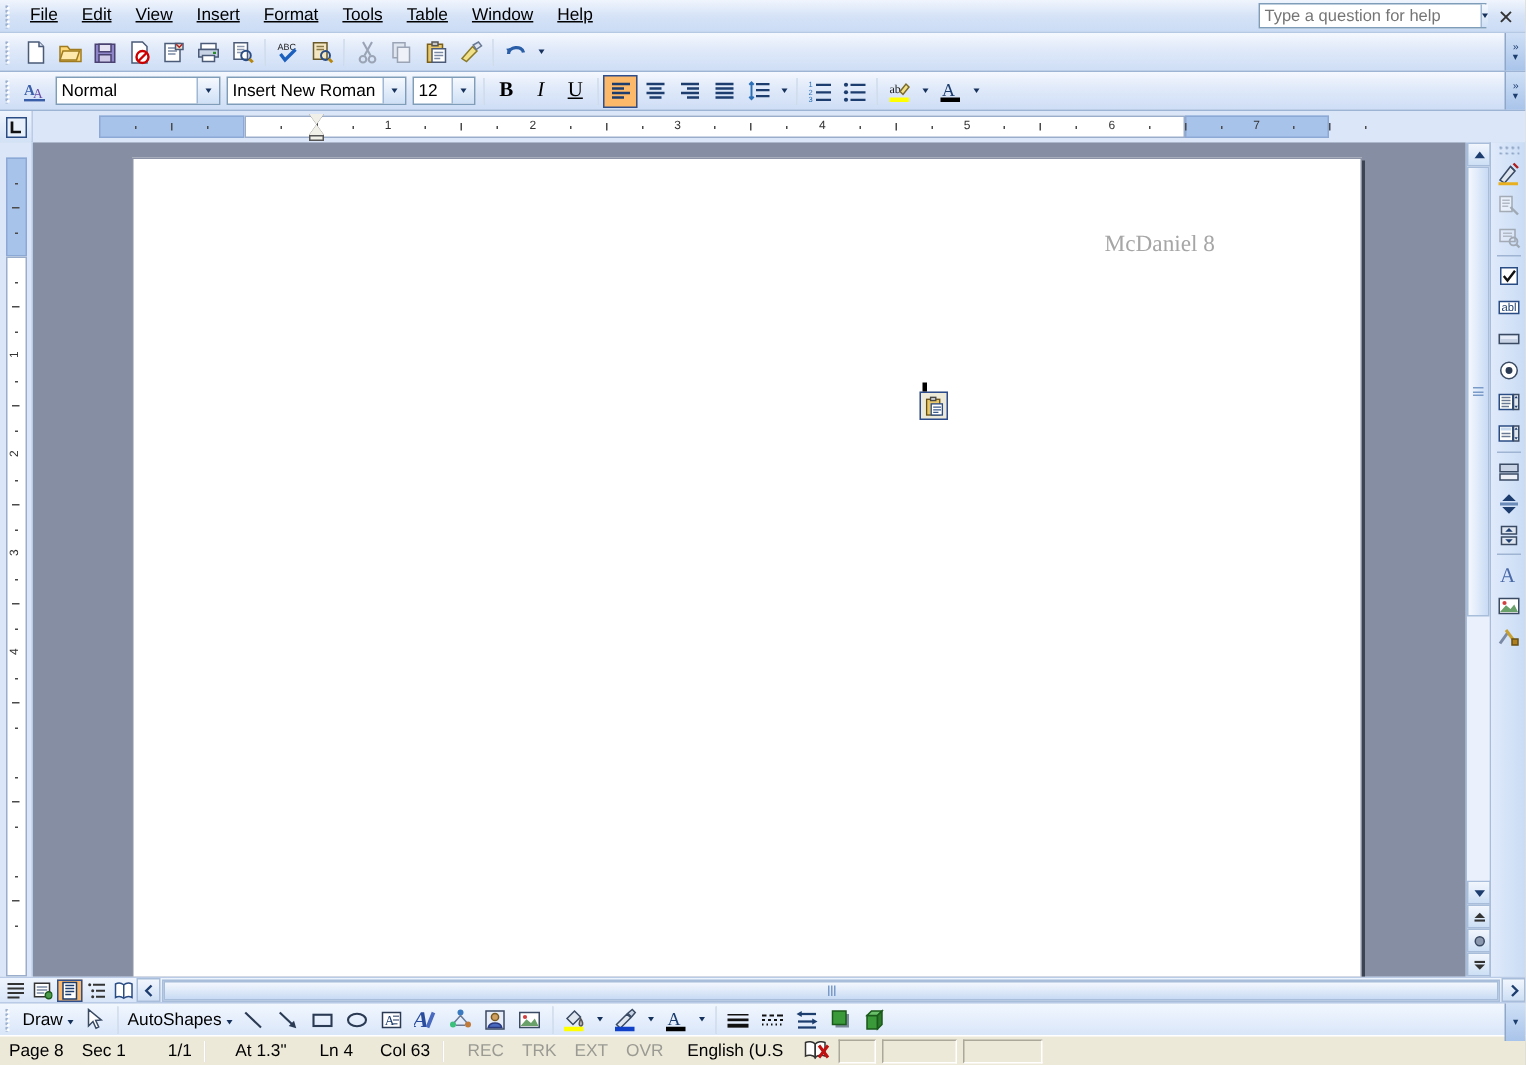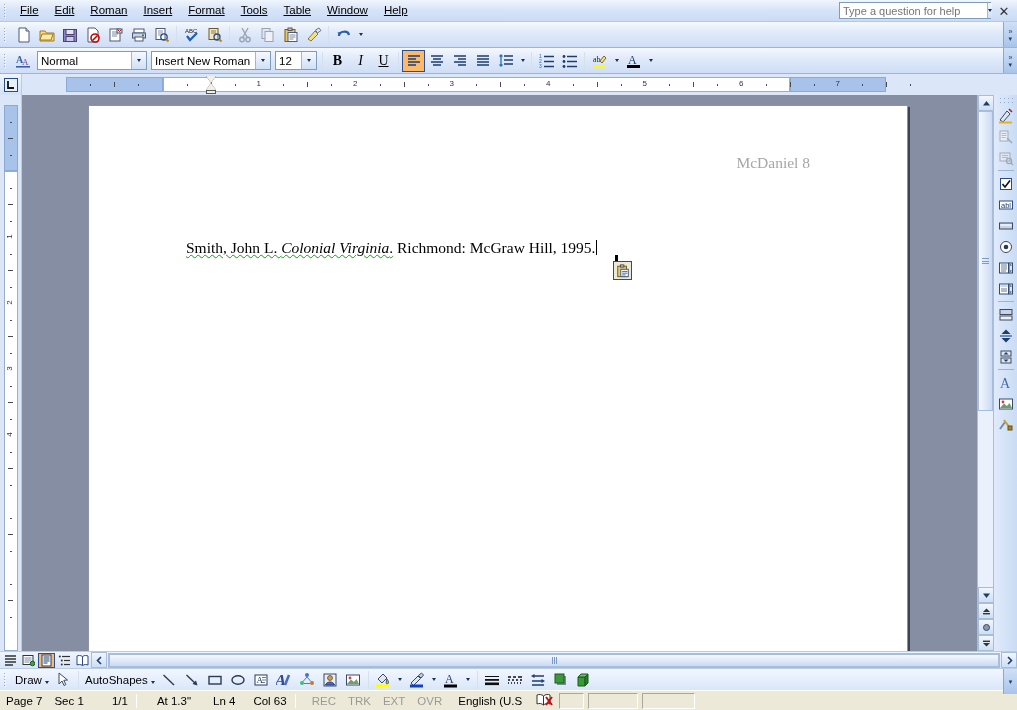--- a/index.html
+++ b/index.html
@@ -309,21 +309,21 @@
 </style>
 </head>
 <body>
 
 <div id="app">
 
   <div class="menubar">
     <div class="gripper"></div>
     <div class="menu-item"><u>File</u></div>
     <div class="menu-item"><u>Edit</u></div>
-    <div class="menu-item"><u>Roman</u></div>
+    <div class="menu-item"><u>View</u></div>
     <div class="menu-item"><u>Insert</u></div>
     <div class="menu-item"><u>Format</u></div>
     <div class="menu-item"><u>Tools</u></div>
     <div class="menu-item"><u>Table</u></div>
     <div class="menu-item"><u>Window</u></div>
     <div class="menu-item"><u>Help</u></div>
 
     <div class="help-box">
       <input readonly="" placeholder="Type a question for help" style="">
       <div class="help-arrow">
@@ -646,23 +646,20 @@
         <div class="vmark" style="top: 505px;"></div>
         <div class="vdot" style="top: 521.5px;"></div>
       </div>
 
     <div class="canvas">
       <div class="page">
 
         <div class="doc-header">McDaniel 8</div>
 
 
-        <div class="doc-body">
-          <span class="spell">Smith, John L.</span><span class="spell">&nbsp;</span><span class="spell" style="font-style:italic">Colonial Virginia</span><span class="spell">.</span>&nbsp;<span>Richmond: McGraw Hill, 1995.</span><span class="caret-bar"></span>
-        </div>
 
         <div class="paste-smart">
           <svg width="14" height="14" viewBox="0 0 16 16">
               <rect x="2" y="2.5" width="10" height="12" fill="#e8c86a" stroke="#6a5010"></rect>
               <rect x="5" y="1" width="4" height="2.5" fill="#c8c8c8" stroke="#444"></rect>
               <rect x="5.5" y="6" width="8.5" height="8.5" fill="#fff" stroke="#2a4c84"></rect>
               <path d="M7 8.5h6M7 10.5h6M7 12.5h4" stroke="#3a5a8a"></path>
             </svg>
         </div>
 
@@ -1006,21 +1003,21 @@
       <svg width="16" height="16" viewBox="0 0 16 16">
           <path d="M2 5 L9 5 L9 14 L2 14 Z" fill="#3a9a3a" stroke="#1a5a1a"></path>
           <path d="M2 5 L5 2 L12 2 L9 5 Z" fill="#6ac06a" stroke="#1a5a1a"></path>
           <path d="M9 5 L12 2 L12 11 L9 14 Z" fill="#2a7a2a" stroke="#1a5a1a"></path>
         </svg>
     </div>
     <div class="overflow">▾</div>
   </div>
 
   <div class="statusbar">
-    <div class="st-cell">Page 7</div>
+    <div class="st-cell">Page 8</div>
     <div class="st-cell">Sec 1</div>
     <div class="st-cell" style="padding-left:22px">1/1</div>
     <div class="st-sep"></div>
     <div class="st-cell" style="padding-left:18px">At 1.3"</div>
     <div class="st-cell" style="padding-left:16px">Ln 4</div>
     <div class="st-cell" style="padding-left:12px">Col 63</div>
     <div class="st-sep"></div>
     <div class="st-cell dim" style="padding-left:14px">REC</div>
     <div class="st-cell dim">TRK</div>
     <div class="st-cell dim">EXT</div>

